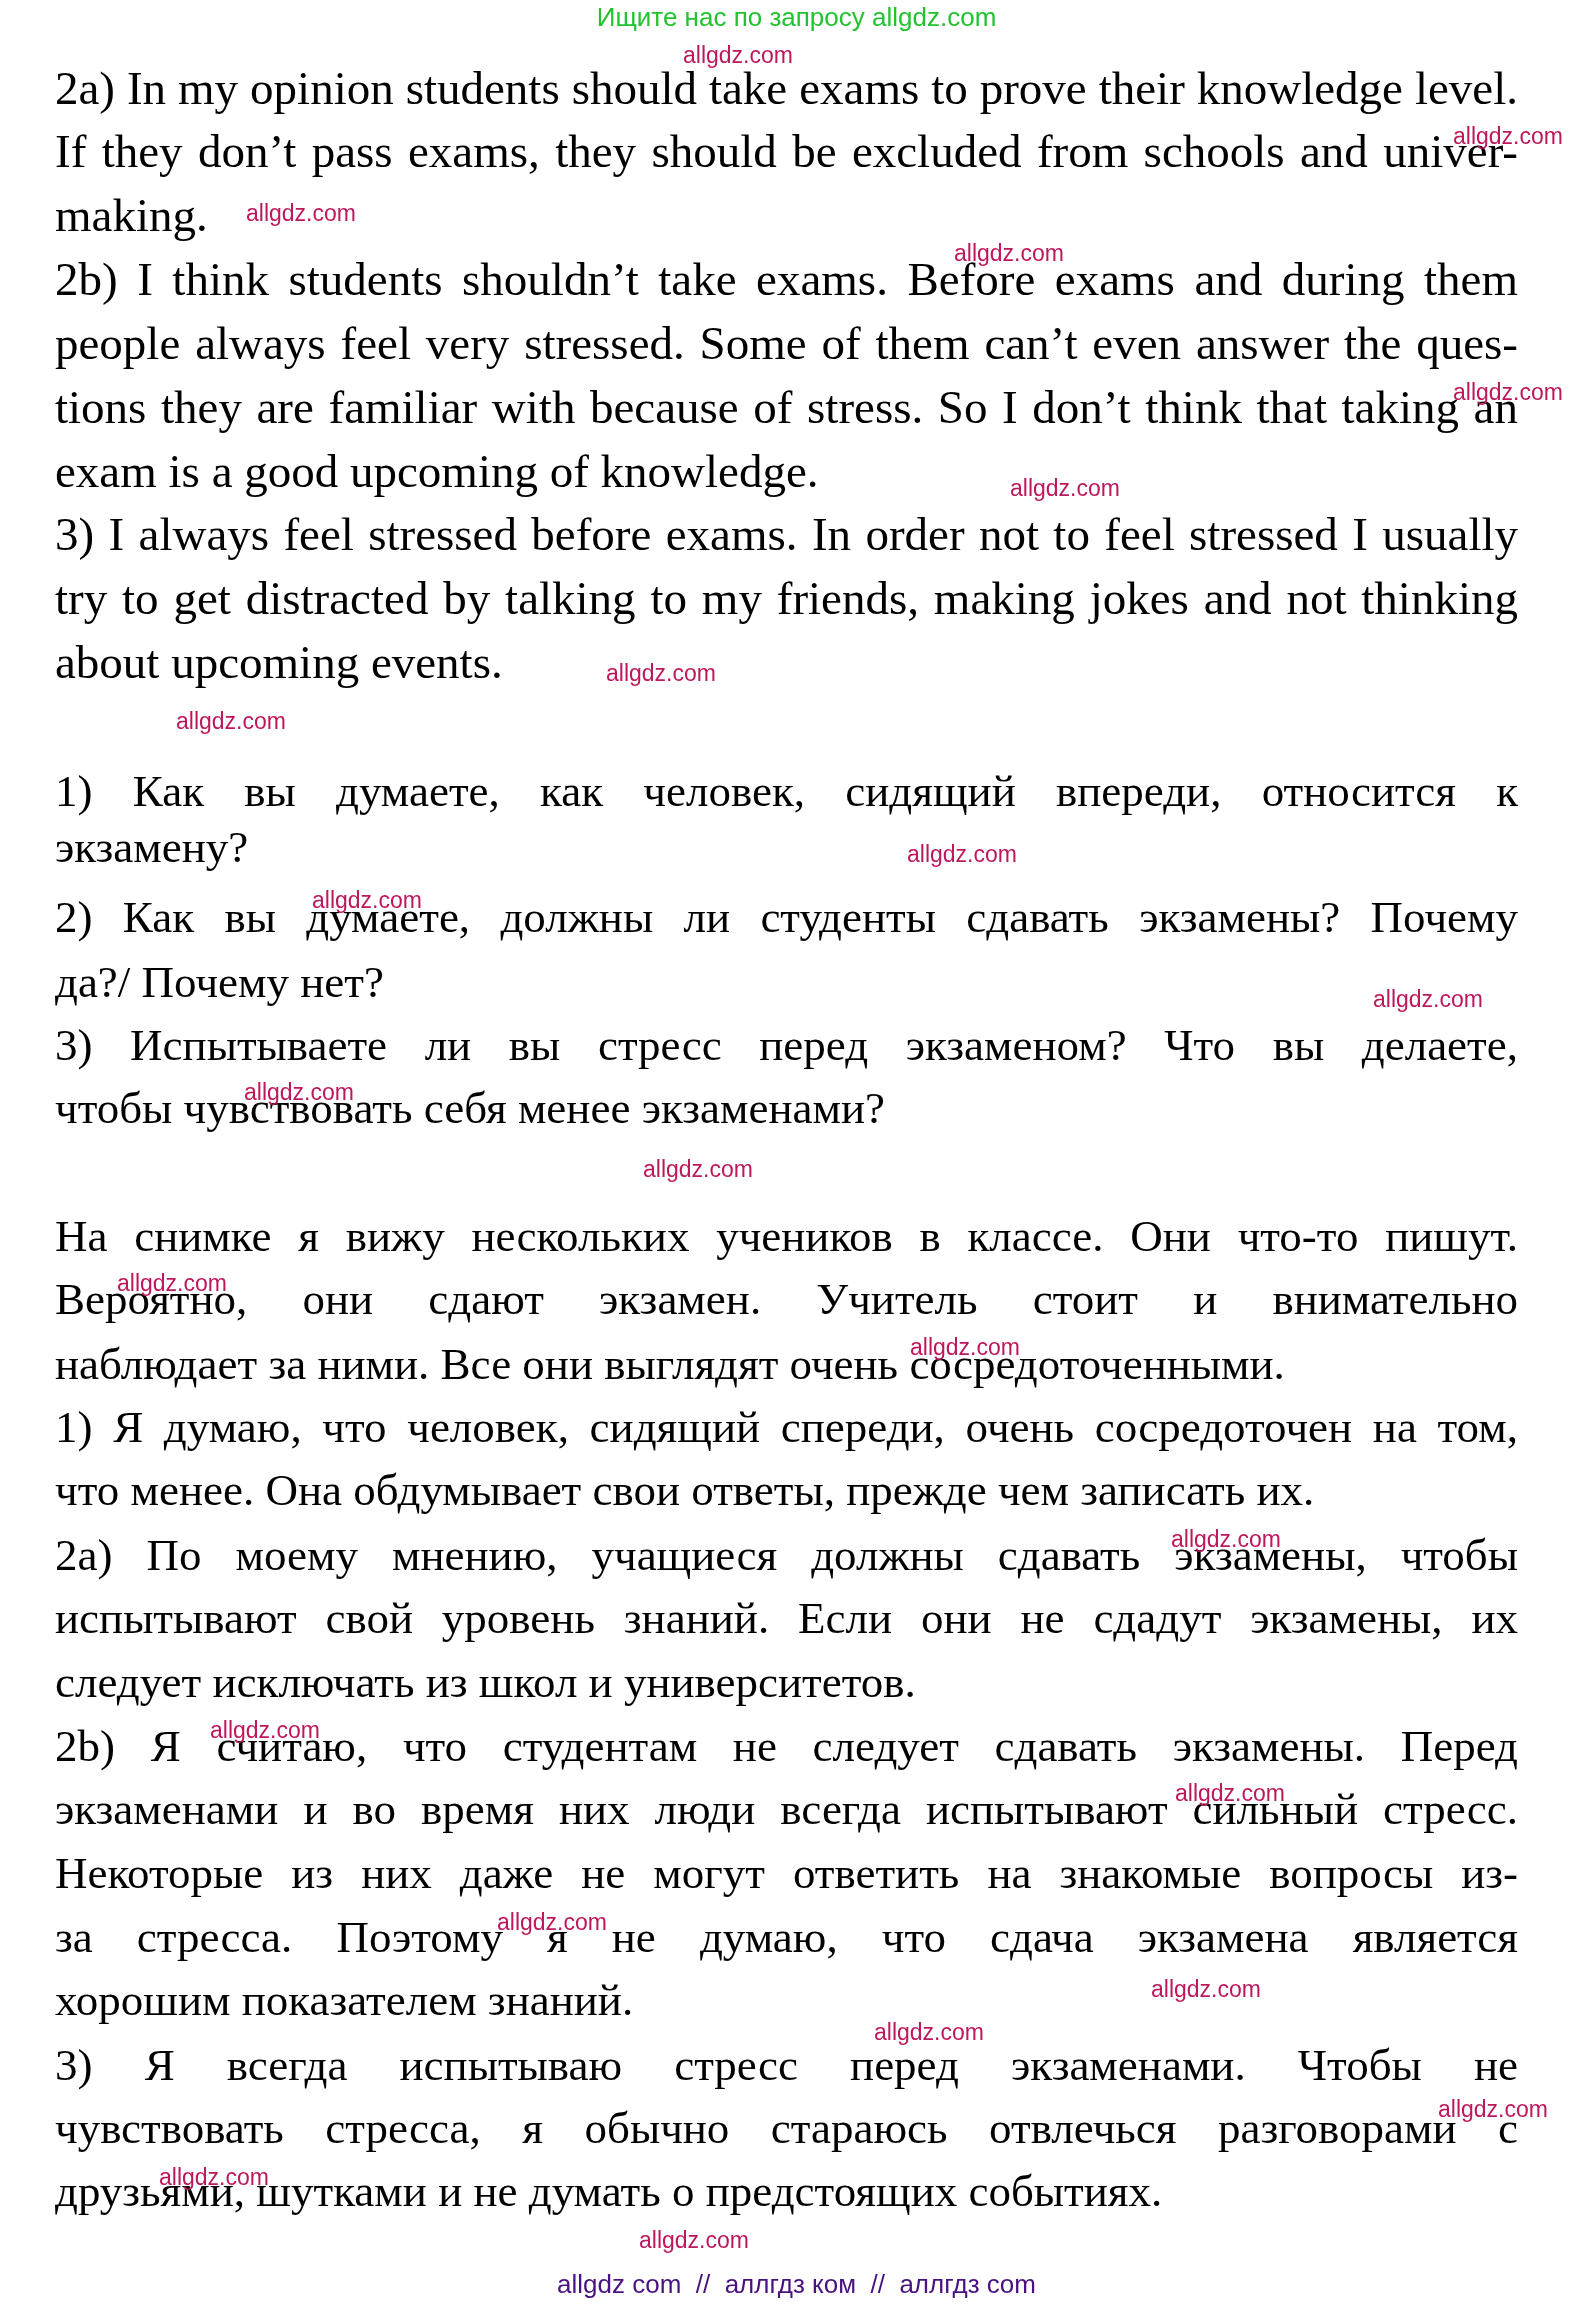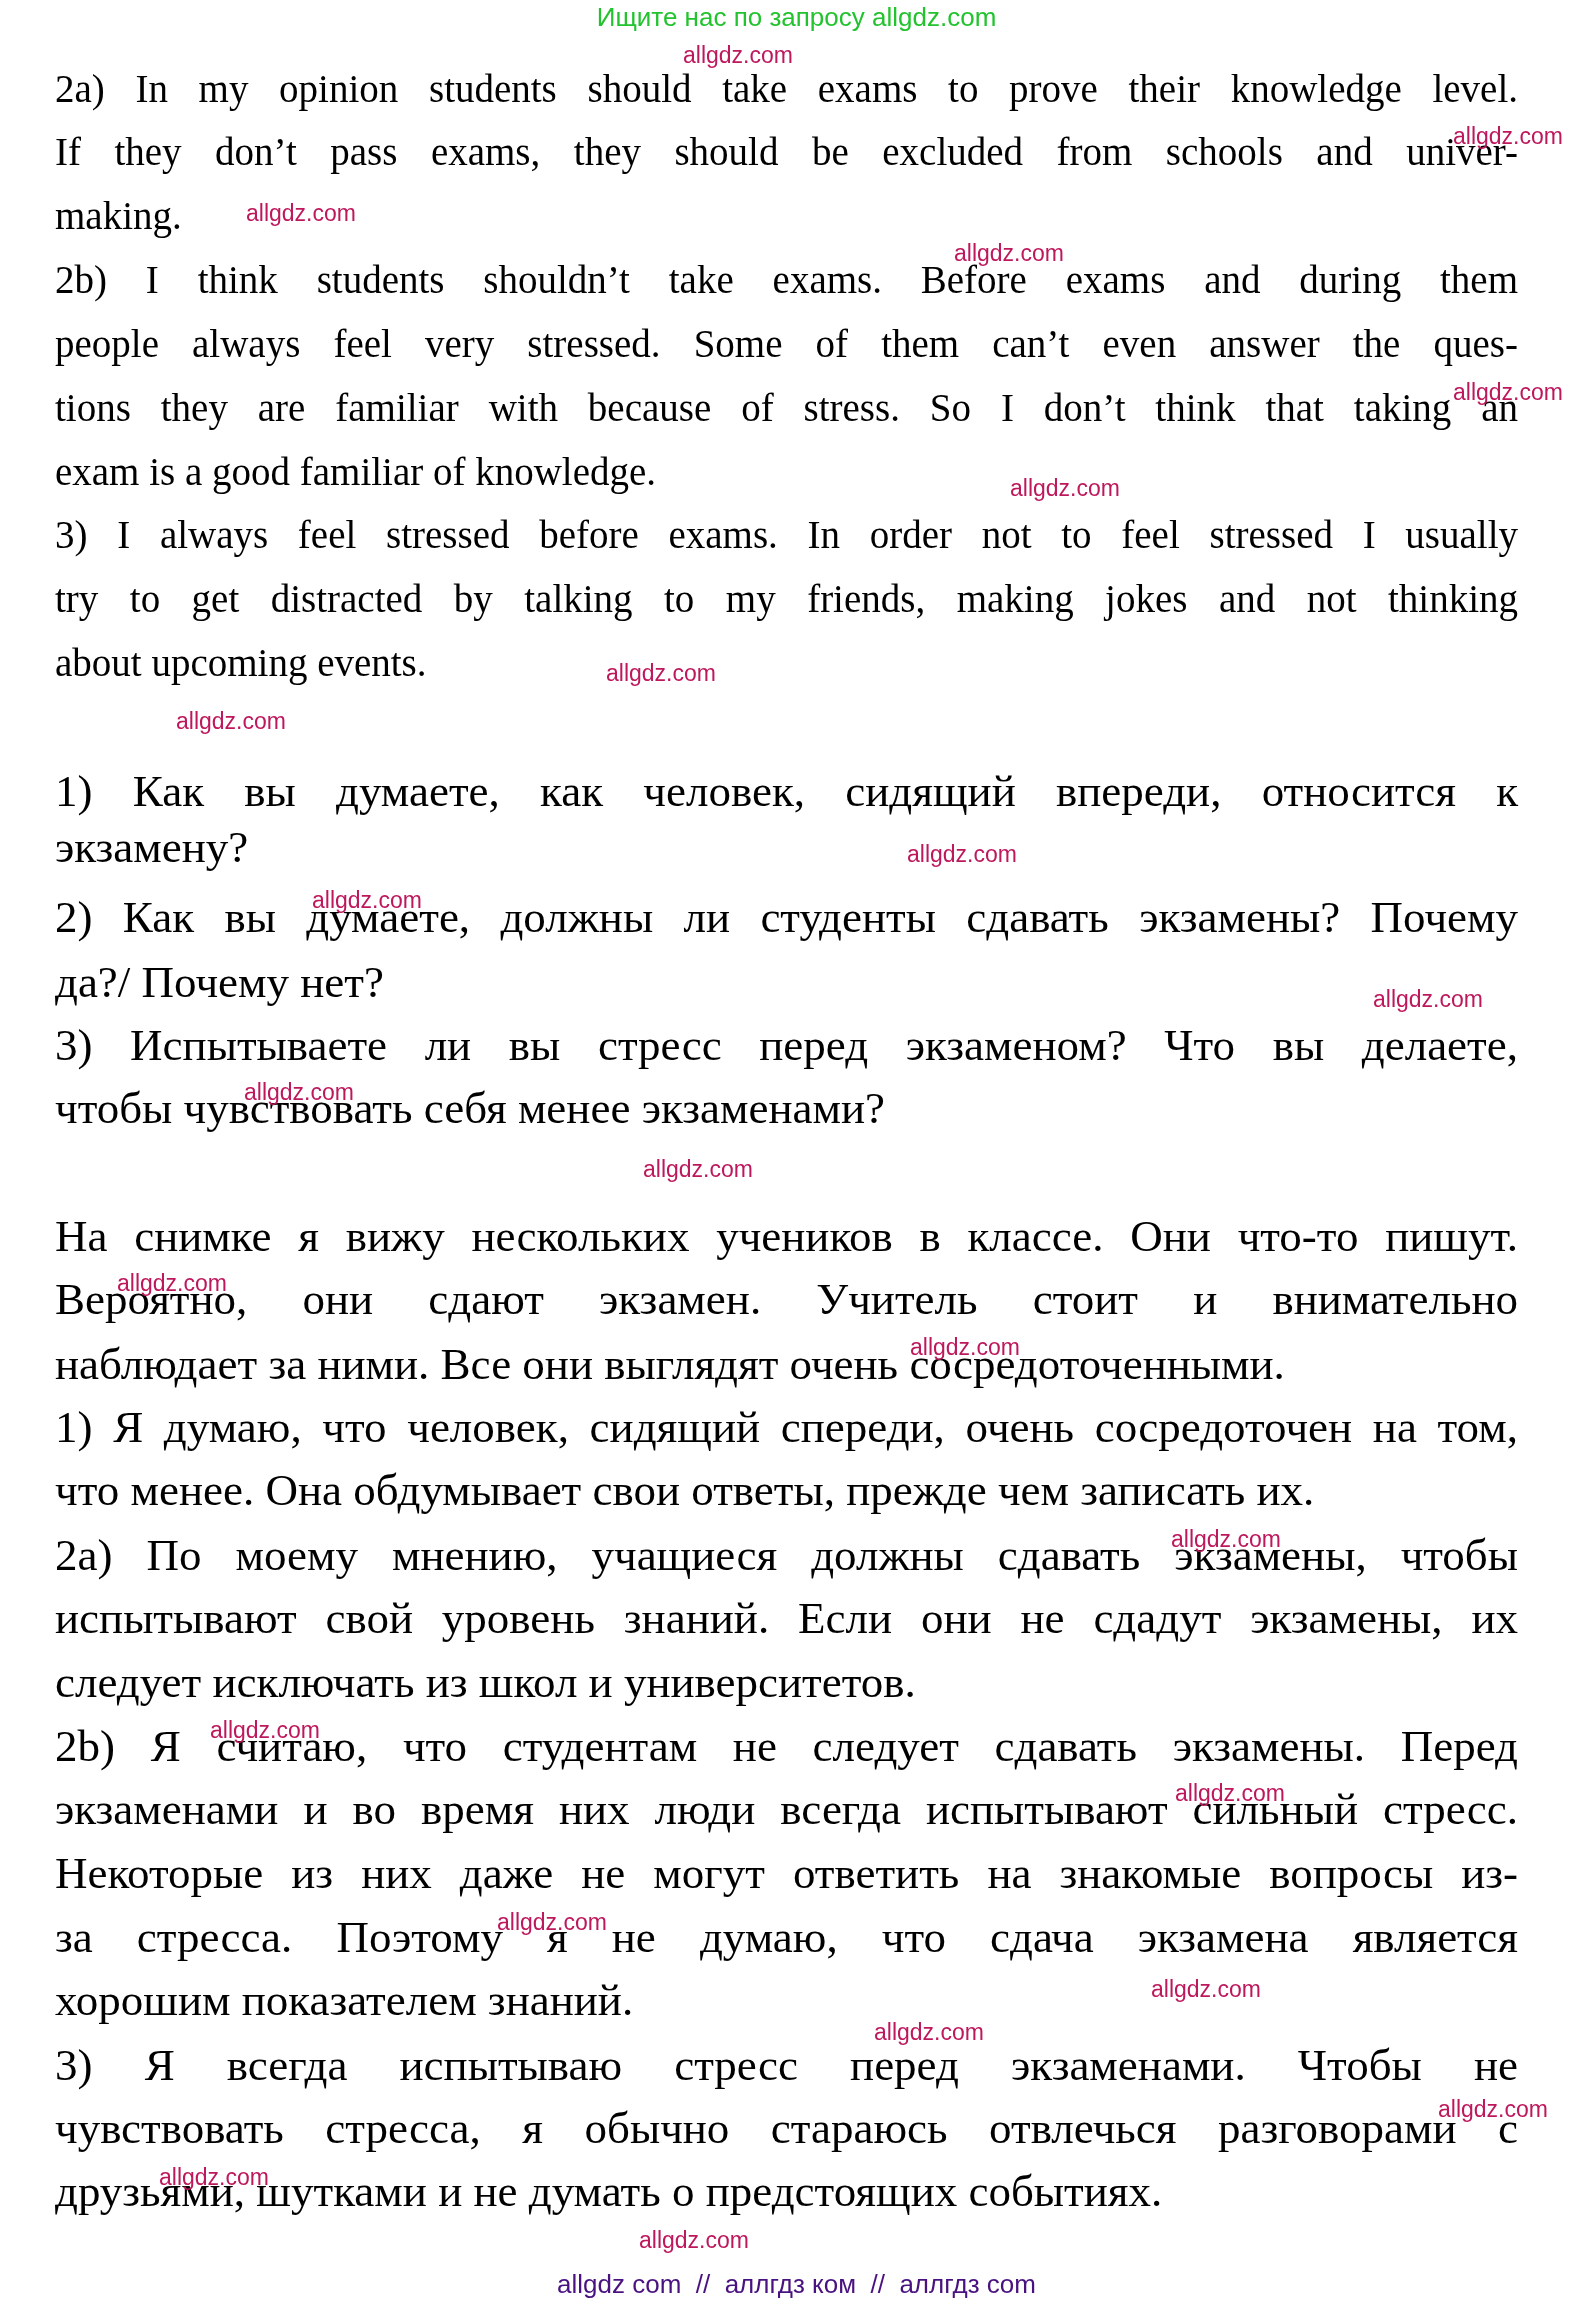--- a/index.html
+++ b/index.html
@@ -15,40 +15,40 @@
     font-family: "Liberation Sans", sans-serif; font-size: 26px; line-height: 33px;
     white-space: pre;
   }
   .wm {
     position: absolute; color: #be185d;
     font-family: "Liberation Sans", sans-serif; font-size: 23px; line-height: 25px;
     white-space: nowrap; transform: translateY(-50%);
   }
   .line {
     position: absolute; left: 55px; width: 1463px;
-    font-family: "Liberation Serif", serif; font-size: 39px; line-height: 53px;
+    font-family: "Liberation Serif", serif; font-size: 47px; line-height: 53px;
     color: #000; white-space: nowrap; text-align: justify; text-align-last: justify;
     transform: translateY(-78%);
   }
   .line.last { text-align-last: left; }
   .line.ru { font-size: 45px; }
 </style>
 </head>
 <body>
 
 <div class="header-search">Ищите нас по запросу allgdz.com</div>
 
 <div>
   <div class="line" style="top:103px">2a) In my opinion students should take exams to prove their knowledge level.</div>
   <div class="line" style="top:166px">If they don’t pass exams, they should be excluded from schools and univer-</div>
   <div class="line last" style="top:230px">making.</div>
   <div class="line" style="top:294px">2b) I think students shouldn’t take exams. Before exams and during them</div>
   <div class="line" style="top:358px">people always feel very stressed. Some of them can’t even answer the ques-</div>
   <div class="line" style="top:422px">tions they are familiar with because of stress. So I don’t think that taking an</div>
-  <div class="line last" style="top:486px">exam is a good familiar of knowledge.</div>
+  <div class="line last" style="top:486px">exam is a good upcoming of knowledge.</div>
   <div class="line" style="top:549px">3) I always feel stressed before exams. In order not to feel stressed I usually</div>
   <div class="line" style="top:613px">try to get distracted by talking to my friends, making jokes and not thinking</div>
   <div class="line last" style="top:677px">about upcoming events.</div>
 </div>
 
 <div>
   <div class="line ru" style="top:806px">1) Как вы думаете, как человек, сидящий впереди, относится к</div>
   <div class="line ru last" style="top:862px">экзамену?</div>
   <div class="line ru" style="top:932px">2) Как вы думаете, должны ли студенты сдавать экзамены? Почему</div>
   <div class="line ru last" style="top:997px">да?/ Почему нет?</div>

